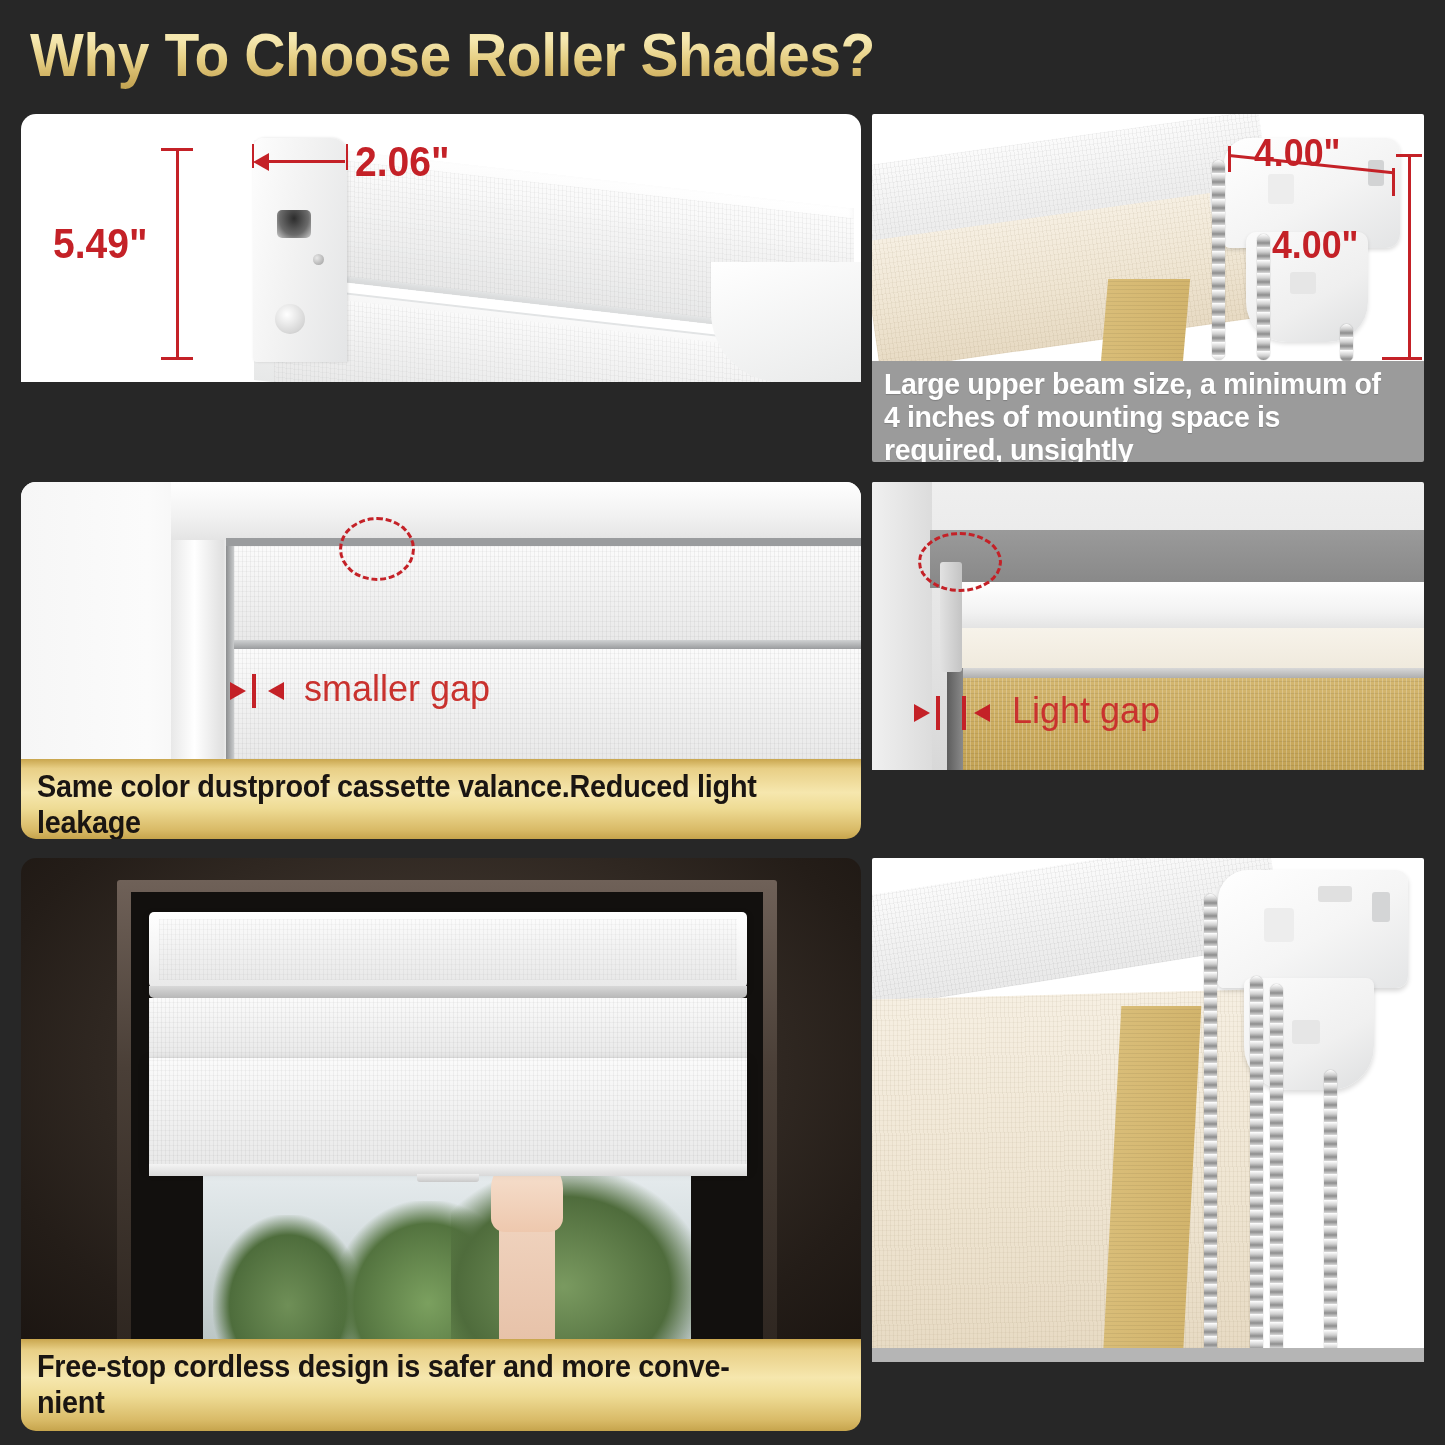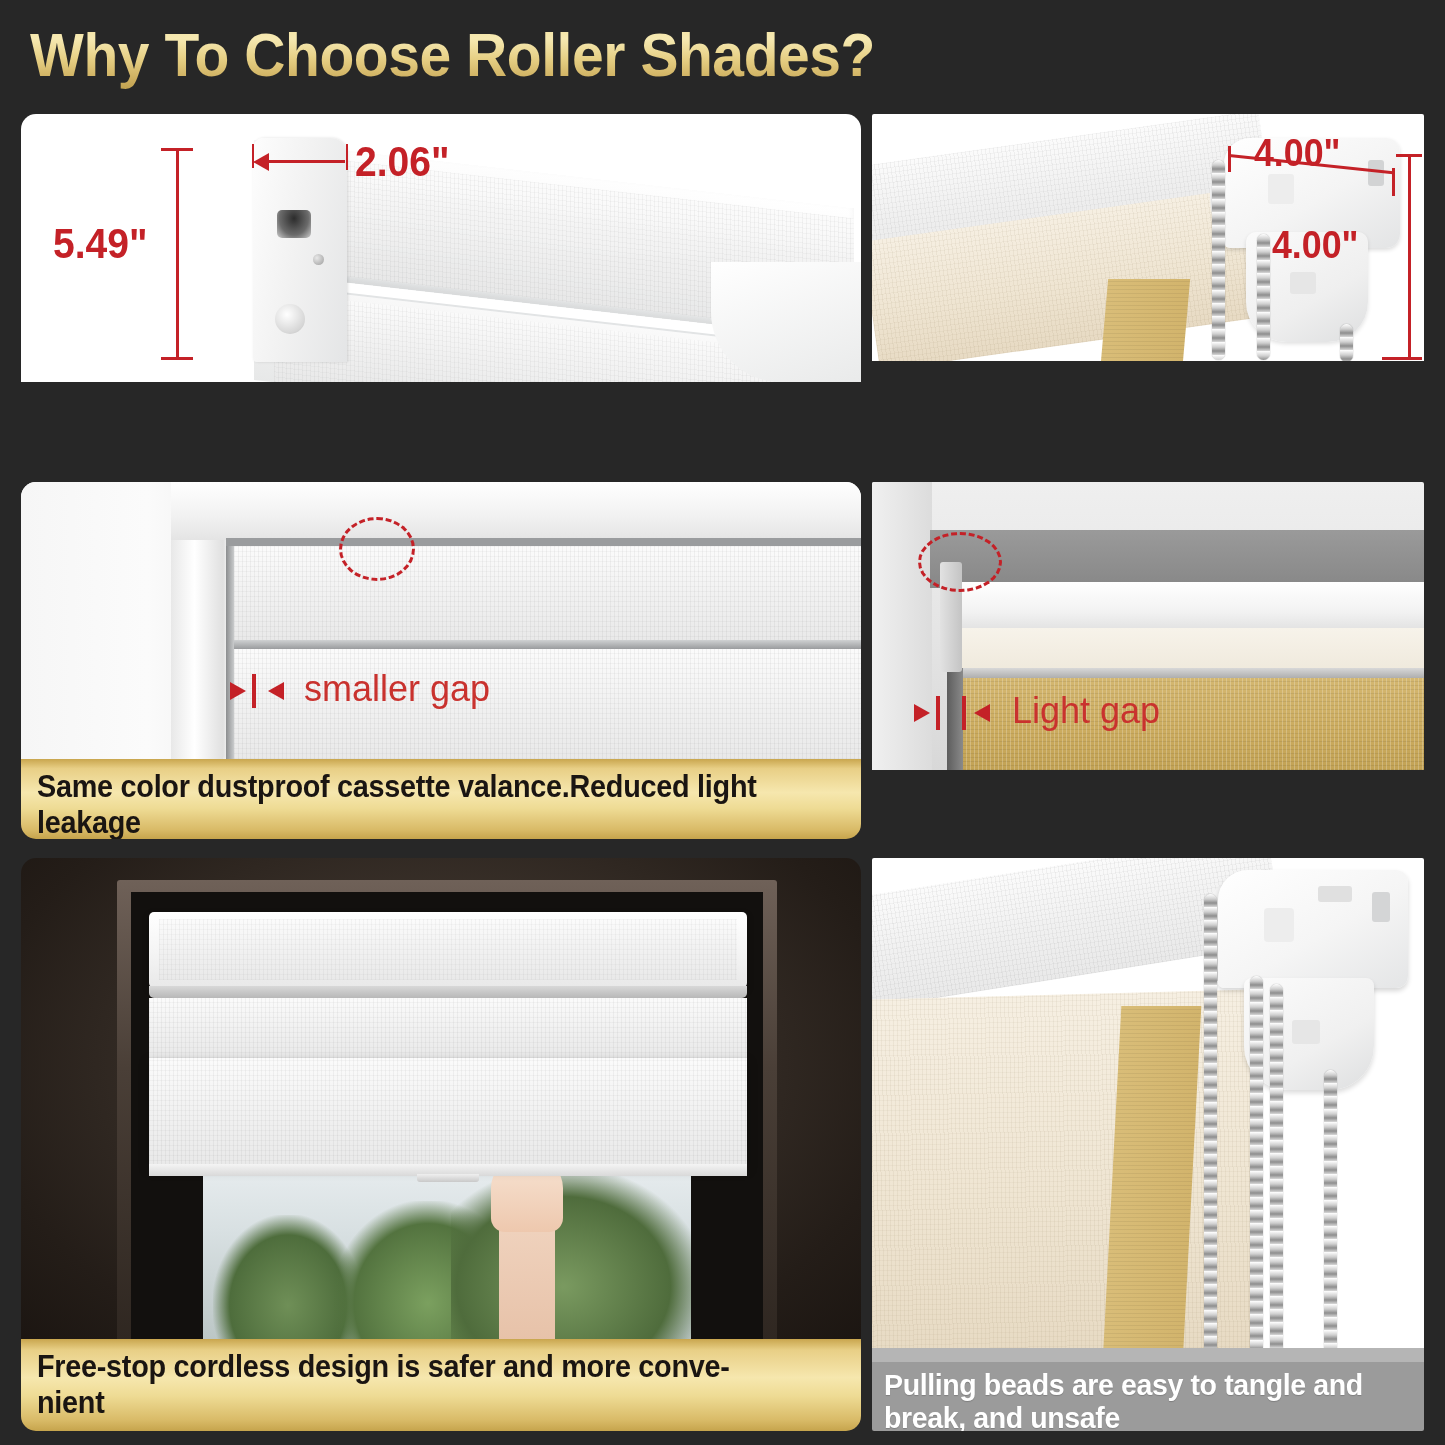--- a/index.html
+++ b/index.html
@@ -229,20 +229,23 @@
       <div class="dimline" style="left:520px;top:54px;width:3px;height:28px;"></div>
       <div class="dimline" style="left:357px;top:40px;width:165px;height:3px;transform:rotate(6deg);transform-origin:left center;"></div>
       <div class="dimtxt" style="left:382px;top:18px;font-size:38px;transform:scaleX(.94);transform-origin:left top;">4.00"</div>
 
       <div class="dimline" style="left:524px;top:40px;width:26px;height:3px;"></div>
       <div class="dimline" style="left:510px;top:243px;width:40px;height:3px;"></div>
       <div class="dimline" style="left:536px;top:40px;width:3px;height:205px;"></div>
       <div class="dimtxt" style="left:400px;top:110px;font-size:38px;transform:scaleX(.94);transform-origin:left top;">4.00"</div>
     </div>
 
+    <div class="cap gray" style="height:101px;">
+      <span class="t">Large upper beam size, a minimum of 4 inches of mounting space is required, unsightly</span>
+    </div>
   </div>
 
   <div class="card left col-l row2">
     <div class="photo" style="height:303px;">
       <div class="bg-softwhite"></div>
 
       <div style="position:absolute;left:0;top:0;width:230px;height:277px;
                   background:linear-gradient(90deg,#f6f6f6 0%,#fbfbfb 55%,#ededed 100%);"></div>
       <div style="position:absolute;left:150px;top:0;width:52px;height:277px;
                   background:linear-gradient(90deg,#e8e8e8,#ffffff 45%,#e0e0e0);
@@ -391,18 +394,15 @@
       </div>
 
       <div class="beads" style="left:332px;top:36px;height:468px;"></div>
       <div class="beads" style="left:378px;top:118px;height:386px;"></div>
       <div class="beads" style="left:398px;top:126px;height:378px;"></div>
       <div class="beads" style="left:452px;top:212px;height:292px;"></div>
 
       <div style="position:absolute;left:0;bottom:0;width:552px;height:14px;background:#b5b5b5;"></div>
     </div>
 
-    <div class="cap gray" style="height:69px;">
-      <span class="t">Pulling beads are easy to tangle and break, and unsafe</span>
-    </div>
   </div>
 
 </div>
 
 </body></html>

